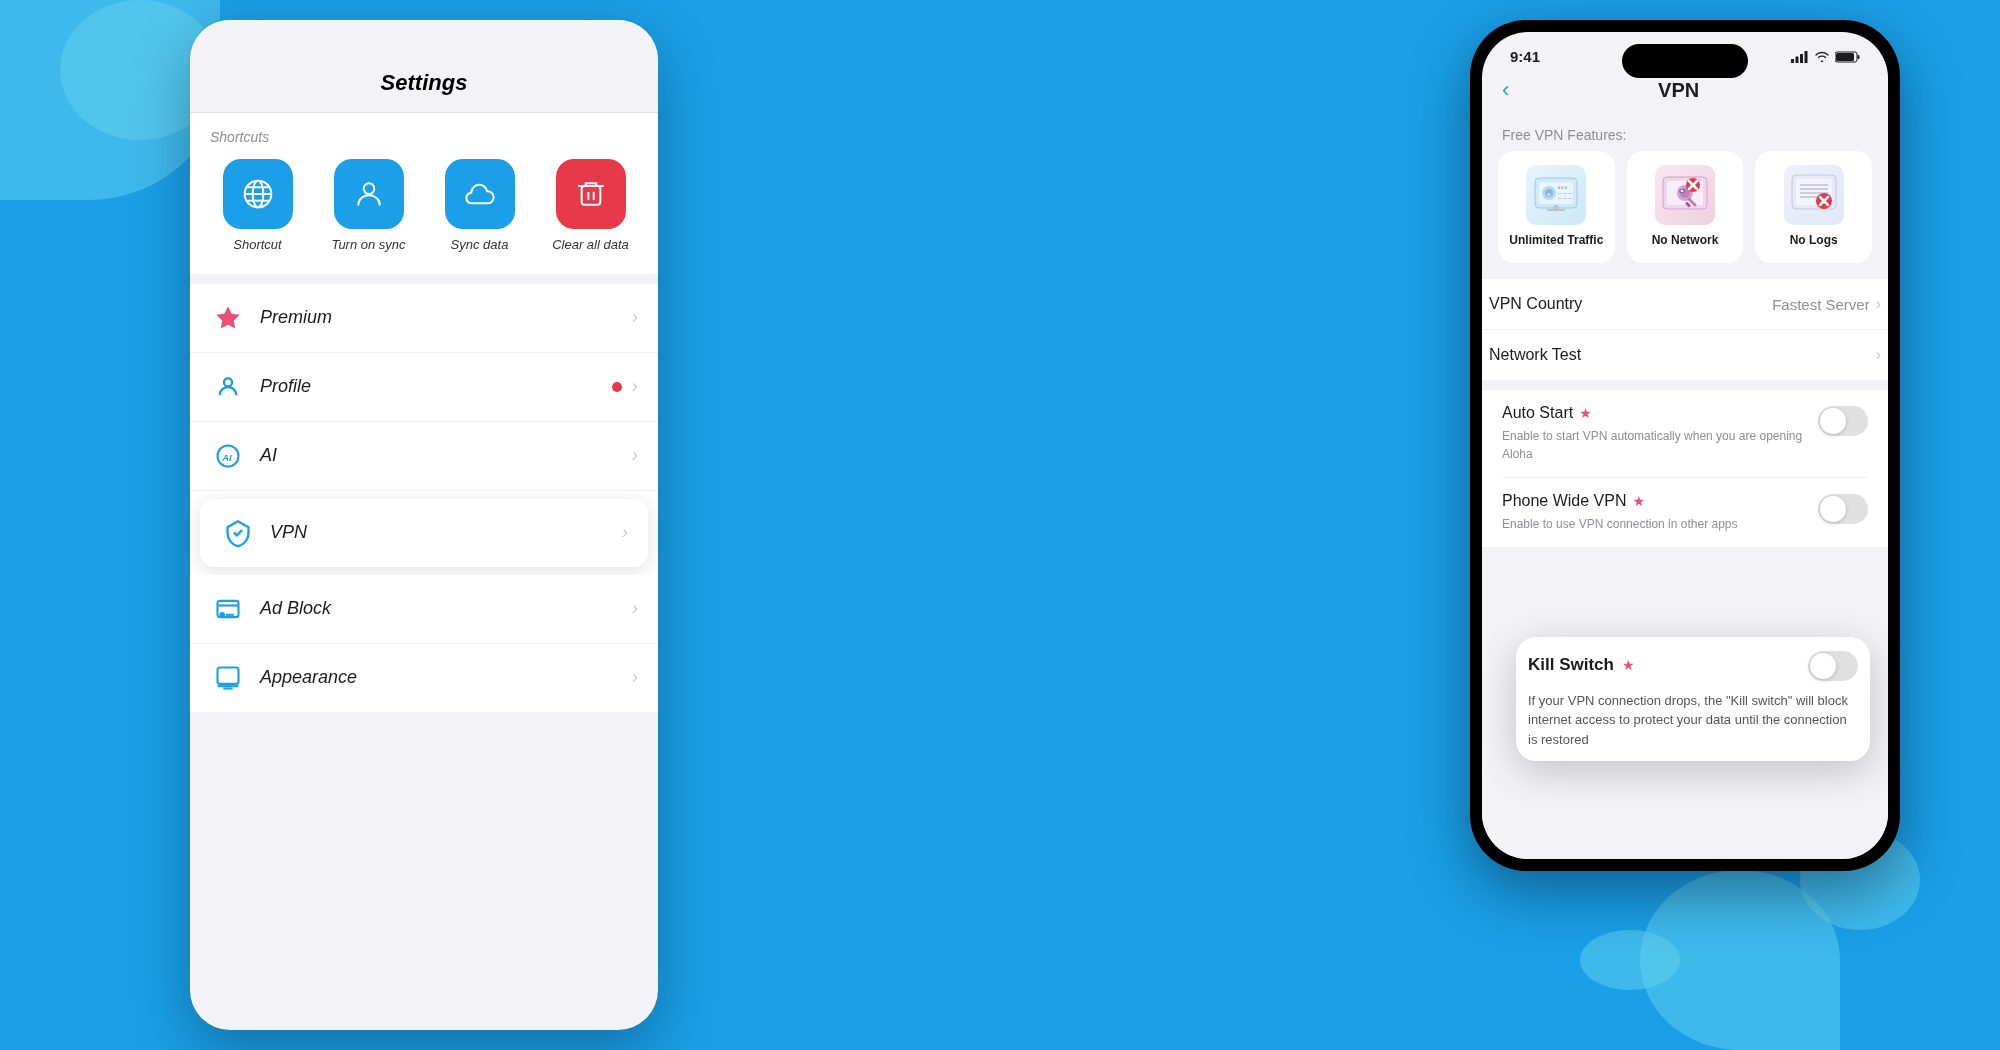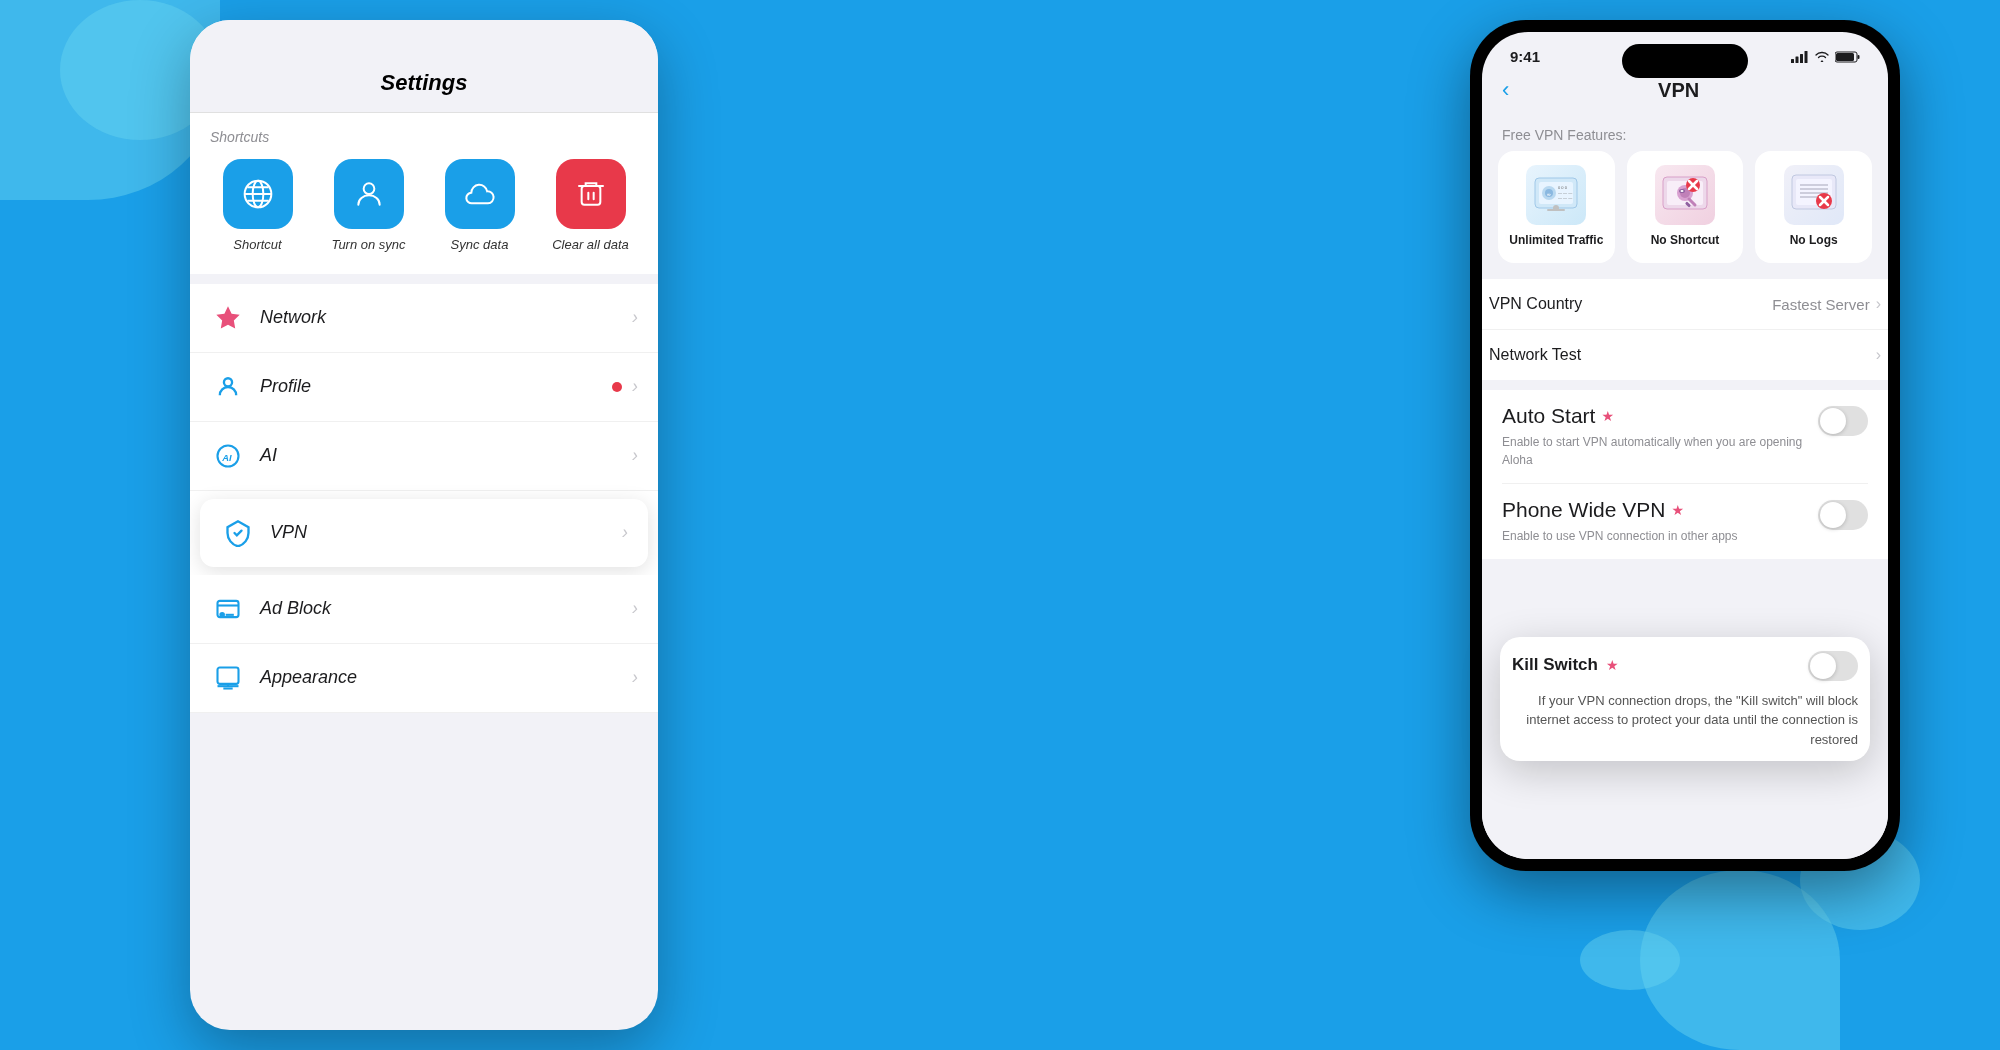--- a/index.html
+++ b/index.html
@@ -324,21 +324,21 @@
     }
 
     .toggle-title-row {
       display: flex;
       align-items: center;
       gap: 6px;
       margin-bottom: 4px;
     }
 
     .toggle-title {
-      font-size: 21px;
+      font-size: 16px;
       color: #1c1c1e;
     }
 
     .premium-star {
       color: #e8507a;
       font-size: 14px;
     }
 
     .toggle-desc {
       font-size: 12px;
@@ -366,28 +366,27 @@
       border-radius: 50%;
       top: 2px;
       left: 2px;
       box-shadow: 0 1px 4px rgba(0,0,0,0.2);
     }
 
     
     .kill-switch-popup {
       position: absolute;
       bottom: 110px;
-      left: 30px;
+      left: 46px;
       right: 30px;
       background: #fff;
       border-radius: 20px;
       padding: 12px;
       box-shadow: 0 10px 40px rgba(0,0,0,0.2);
       z-index: 20;
-      text-align: right;
     }
 
     .ks-title-row {
       display: flex;
       align-items: center;
       justify-content: space-between;
       margin-bottom: 10px;
     }
 
     .ks-title-left {
@@ -506,21 +505,21 @@
   </div>
 
   <div class="menu-section">
 
     <div class="menu-item">
       <div class="menu-icon-wrap">
         <svg viewBox="0 0 24 24" fill="#e8507a">
           <polygon points="12,2 15.09,8.26 22,9.27 17,14.14 18.18,21.02 12,17.77 5.82,21.02 7,14.14 2,9.27 8.91,8.26"></polygon>
         </svg>
       </div>
-      <span class="menu-title">Network</span>
+      <span class="menu-title">Premium</span>
       <span class="menu-chevron">›</span>
     </div>
 
     <div class="menu-item">
       <div class="menu-icon-wrap">
         <svg viewBox="0 0 24 24" stroke="#1a9fe8" stroke-width="2" fill="none">
           <circle cx="12" cy="8" r="3.5"></circle>
           <path d="M5 19c0-3.9 3.1-7 7-7s7 3.1 7 7"></path>
         </svg>
       </div>
@@ -649,21 +648,21 @@
 
                 <circle cx="34" cy="14" r="7" fill="#e8394a"></circle>
                 <line x1="30" y1="10" x2="38" y2="18" stroke="white" stroke-width="2.5" stroke-linecap="round"></line>
                 <line x1="38" y1="10" x2="30" y2="18" stroke="white" stroke-width="2.5" stroke-linecap="round"></line>
 
                 <line x1="30" y1="28" x2="36" y2="34" stroke="#c080b8" stroke-width="3" stroke-linecap="round"></line>
                 <rect x="26" y="32" width="6" height="3" rx="1.5" fill="#9060a0" transform="rotate(45 29 33.5)"></rect>
               </svg>
             </div>
             <span class="feature-card-label">No
-Shortcut</span>
+Network</span>
           </div>
 
           <div class="feature-card">
             <div class="no-logs-img">
               <svg width="52" height="48" viewBox="0 0 52 48">
                 <rect x="4" y="4" width="44" height="34" rx="4" fill="#e8e8f8" stroke="#c0c8e0" stroke-width="1"></rect>
                 <rect x="8" y="8" width="36" height="26" rx="2" fill="#f4f4ff"></rect>
                 <line x1="12" y1="14" x2="40" y2="14" stroke="#c0c0d0" stroke-width="1.5"></line>
                 <line x1="12" y1="18" x2="40" y2="18" stroke="#c0c0d0" stroke-width="1.5"></line>
                 <line x1="12" y1="22" x2="40" y2="22" stroke="#c0c0d0" stroke-width="1.5"></line>

